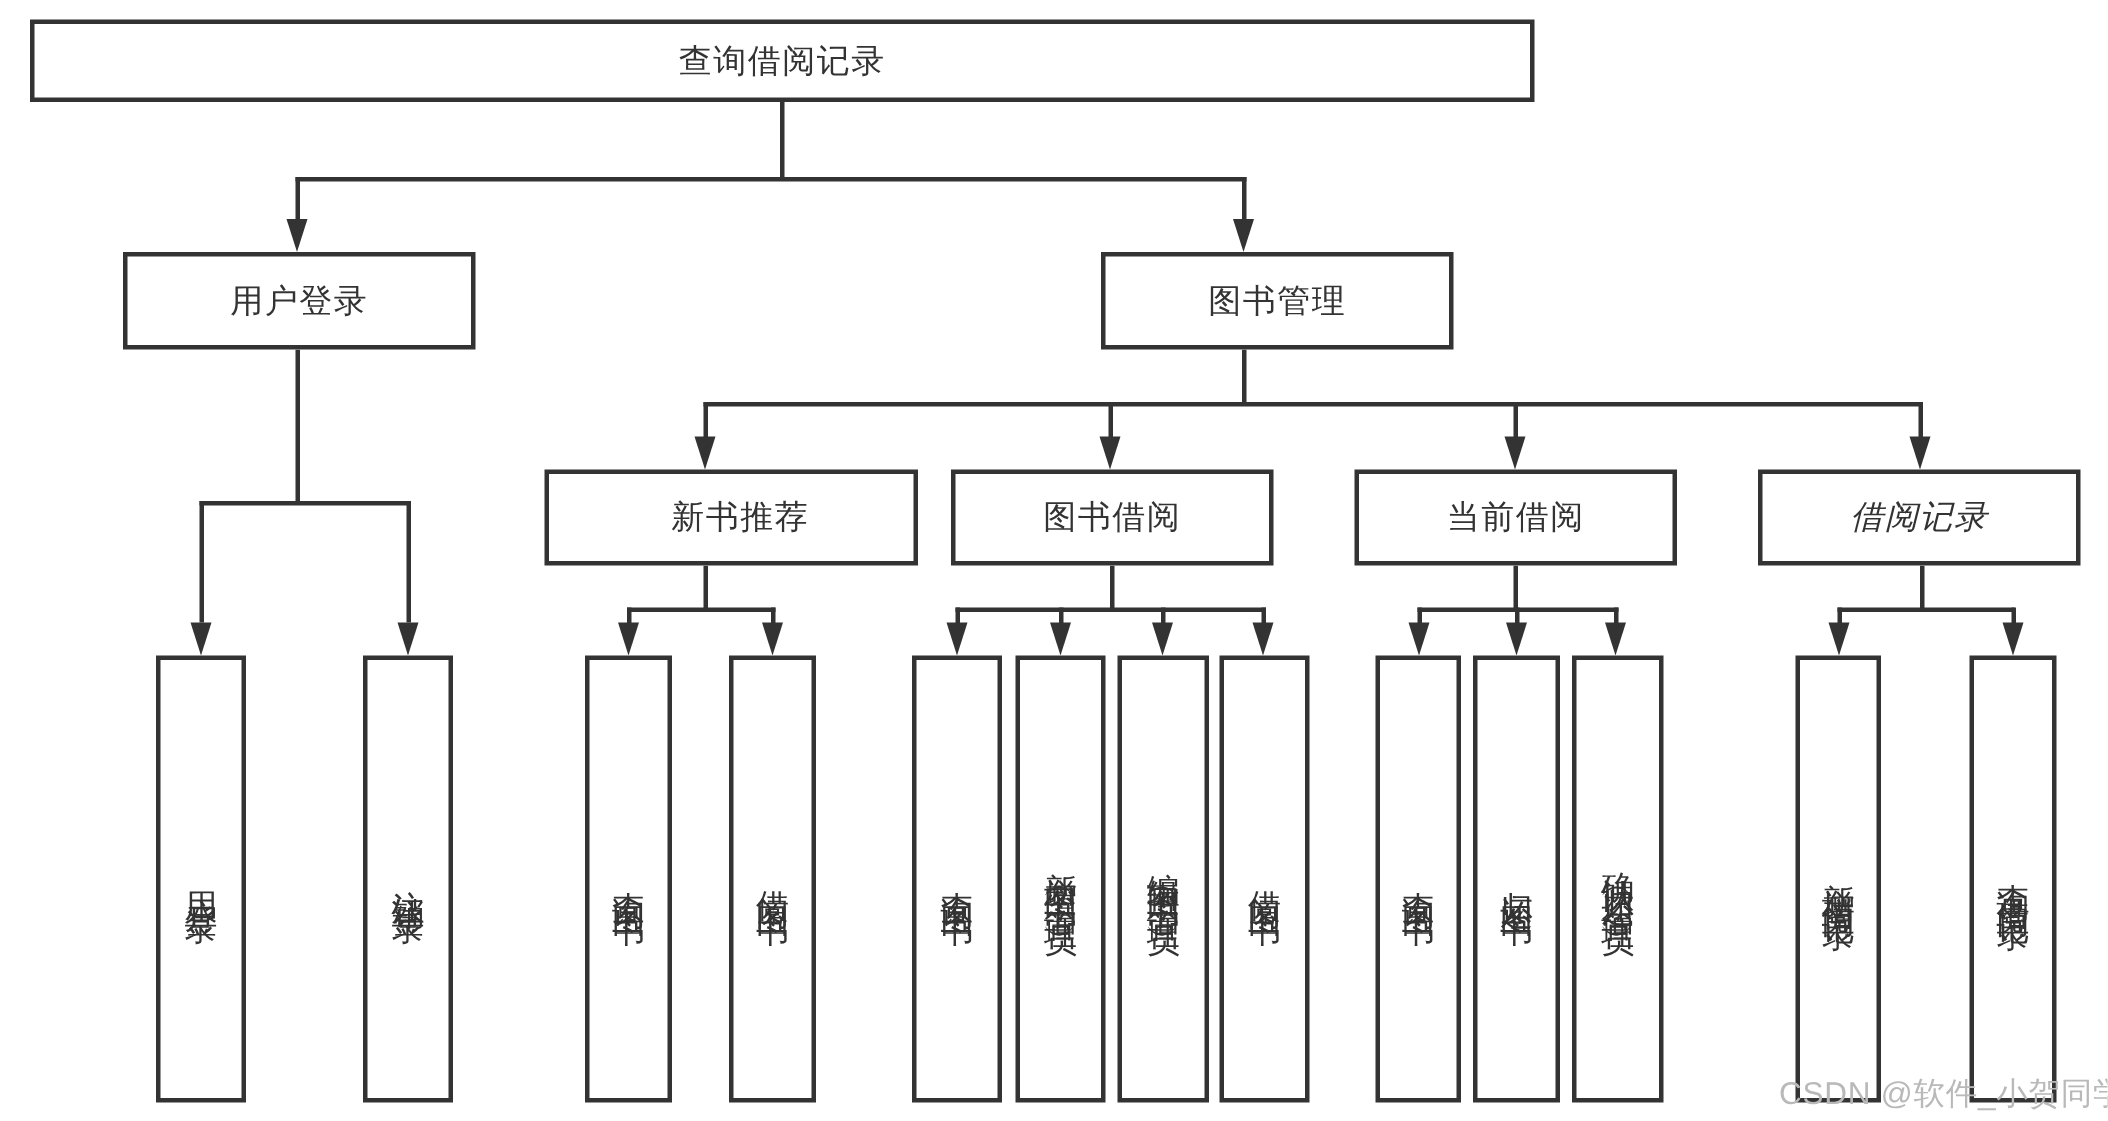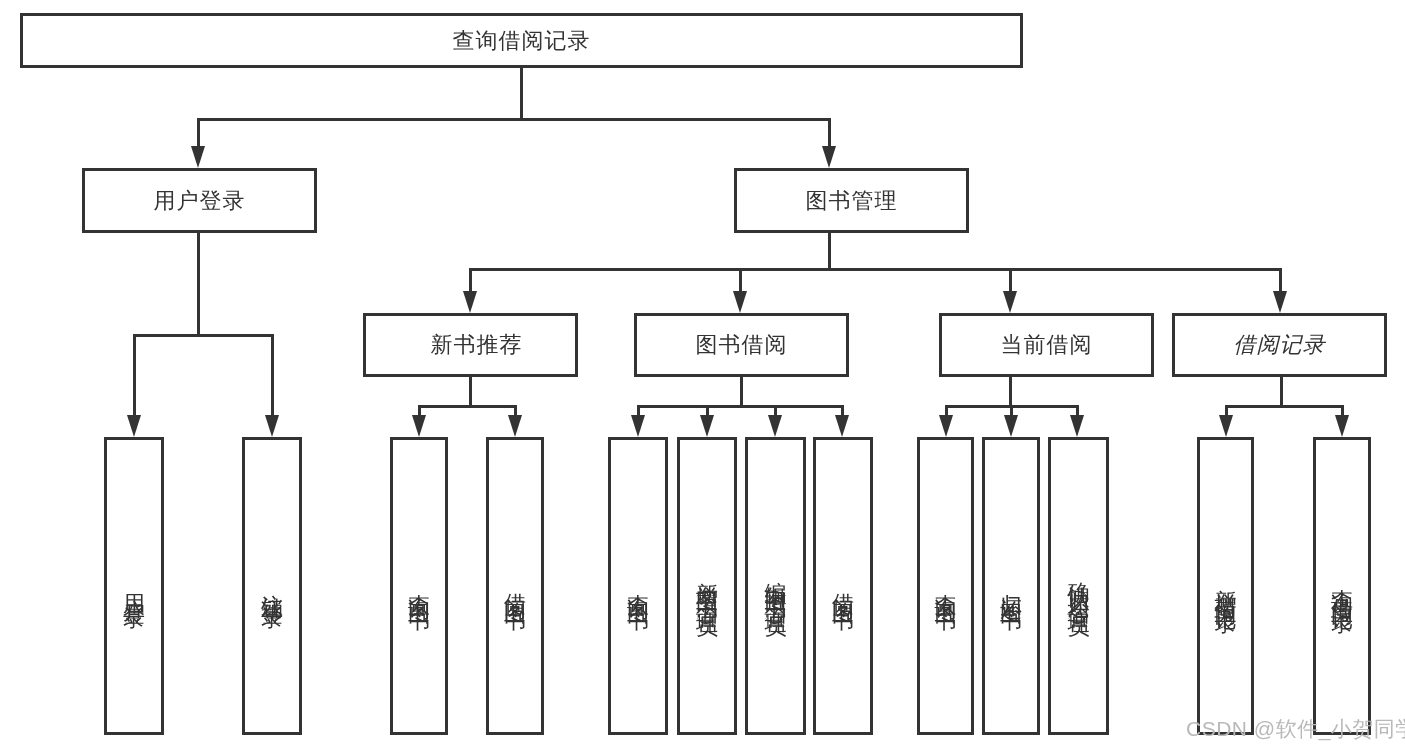--- a/index.html
+++ b/index.html
@@ -77,27 +77,27 @@
 <div class="hl" style="left:469px;top:268px;width:813px;"></div>
 <div class="vl" style="left:469px;top:268px;height:25px;"></div>
 <div class="ah" style="left:463px;top:291px;"></div>
 <div class="vl" style="left:739px;top:268px;height:25px;"></div>
 <div class="ah" style="left:733px;top:291px;"></div>
 <div class="vl" style="left:1009px;top:268px;height:25px;"></div>
 <div class="ah" style="left:1003px;top:291px;"></div>
 <div class="vl" style="left:1279px;top:268px;height:25px;"></div>
 <div class="ah" style="left:1273px;top:291px;"></div>
 
-<div class="box" style="left:363px;top:313px;width:215px;height:64px;padding-left:12px;">
+<div class="box" style="left:363px;top:313px;width:249px;height:64px;padding-left:12px;">
   <span>新书推荐</span>
 </div>
 <div class="box" style="left:634px;top:313px;width:215px;height:64px;">
   <span>图书借阅</span>
 </div>
-<div class="box" style="left:903px;top:313px;width:215px;height:64px;margin-left:36px;">
+<div class="box" style="left:903px;top:313px;width:215px;height:64px;">
   <span>当前借阅</span>
 </div>
 <div class="box" style="left:1172px;top:313px;width:215px;height:64px;font-style:italic;">
   <span>借阅记录</span>
 </div>
 
 <div class="vl" style="left:469px;top:377px;height:30px;"></div>
 <div class="hl" style="left:418px;top:405px;width:99px;"></div>
 <div class="vl" style="left:418px;top:405px;height:12px;"></div>
 <div class="ah" style="left:412px;top:415px;"></div>

